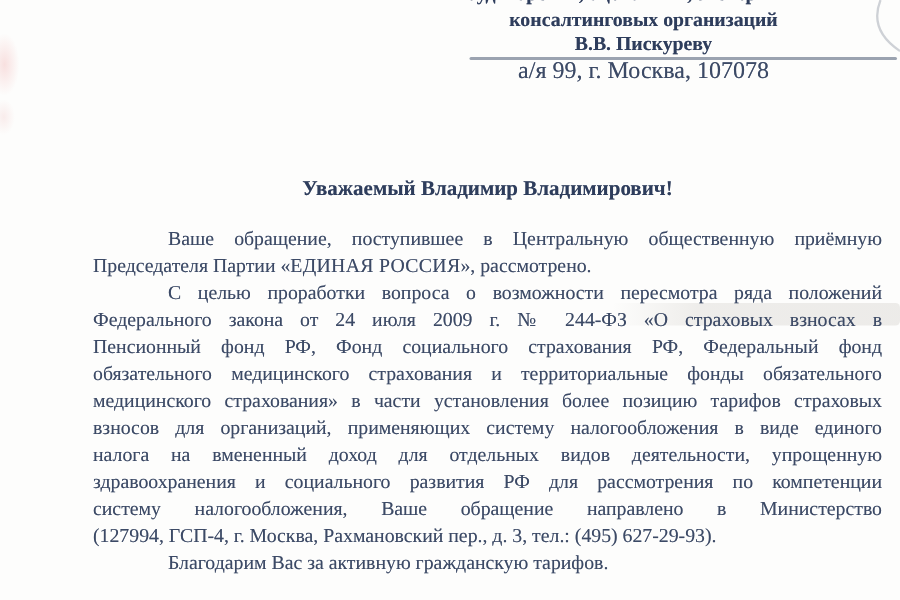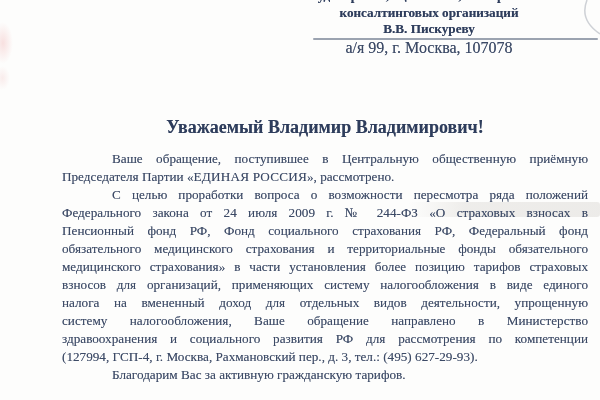--- a/index.html
+++ b/index.html
@@ -27,21 +27,21 @@
   .header .hline{transform:translateX(-20px);}
   .header .rule{
     height:2px;background:var(--rule);
     margin:0 0 0 13px;opacity:.85;border-radius:1px;
   }
   .header .address{font-weight:normal;font-size:16px;color:var(--ink);}
 
   
   .greeting{
     position:absolute;top:118px;left:62px;width:526px;
-    text-align:center;font-weight:bold;font-size:18px;
+    text-align:center;font-weight:bold;font-size:14px;
     color:var(--ink-bold);line-height:18px;
     text-shadow:0 0 .4px rgba(46,61,92,.5);
   }
 
   
   .letter-body{
     position:absolute;top:150px;left:62px;width:526px;
     font-size:13.2px;color:var(--ink);
     text-shadow:0 0 .4px rgba(60,74,102,.45);
   }
@@ -96,19 +96,19 @@
   <div class="letter-body">
       <div class="line indent"><span>Ваше обращение, поступившее в Центральную общественную приёмную</span></div>
       <div class="line last"><span>Председателя Партии «</span><span class="b">ЕДИНАЯ РОССИЯ</span><span>», рассмотрено.</span></div>
       <div class="line indent"><span>С целью проработки вопроса о возможности пересмотра ряда положений</span></div>
       <div class="line"><span>Федерального закона от 24 июля 2009 г. № 244-ФЗ «О страховых взносах в</span></div>
       <div class="line"><span>Пенсионный фонд РФ, Фонд социального страхования РФ, Федеральный фонд</span></div>
       <div class="line"><span>обязательного медицинского страхования и территориальные фонды обязательного</span></div>
       <div class="line"><span>медицинского страхования» в части установления более позицию тарифов страховых</span></div>
       <div class="line"><span>взносов для организаций, применяющих систему налогообложения в виде единого</span></div>
       <div class="line"><span>налога на вмененный доход для отдельных видов деятельности, упрощенную</span></div>
+      <div class="line"><span>здравоохранения и социального развития РФ для рассмотрения по компетенции</span></div>
       <div class="line"><span>систему налогообложения, Ваше обращение направлено в Министерство</span></div>
-      <div class="line"><span>здравоохранения и социального развития РФ для рассмотрения по компетенции</span></div>
       <div class="line last"><span>(127994, ГСП-4, г. Москва, Рахмановский пер., д. 3, тел.: (495) 627-29-93).</span></div>
       <div class="line last indent"><span>Благодарим Вас за активную гражданскую тарифов.</span></div>
     </div>
 
 </div>
 
 </body></html>

